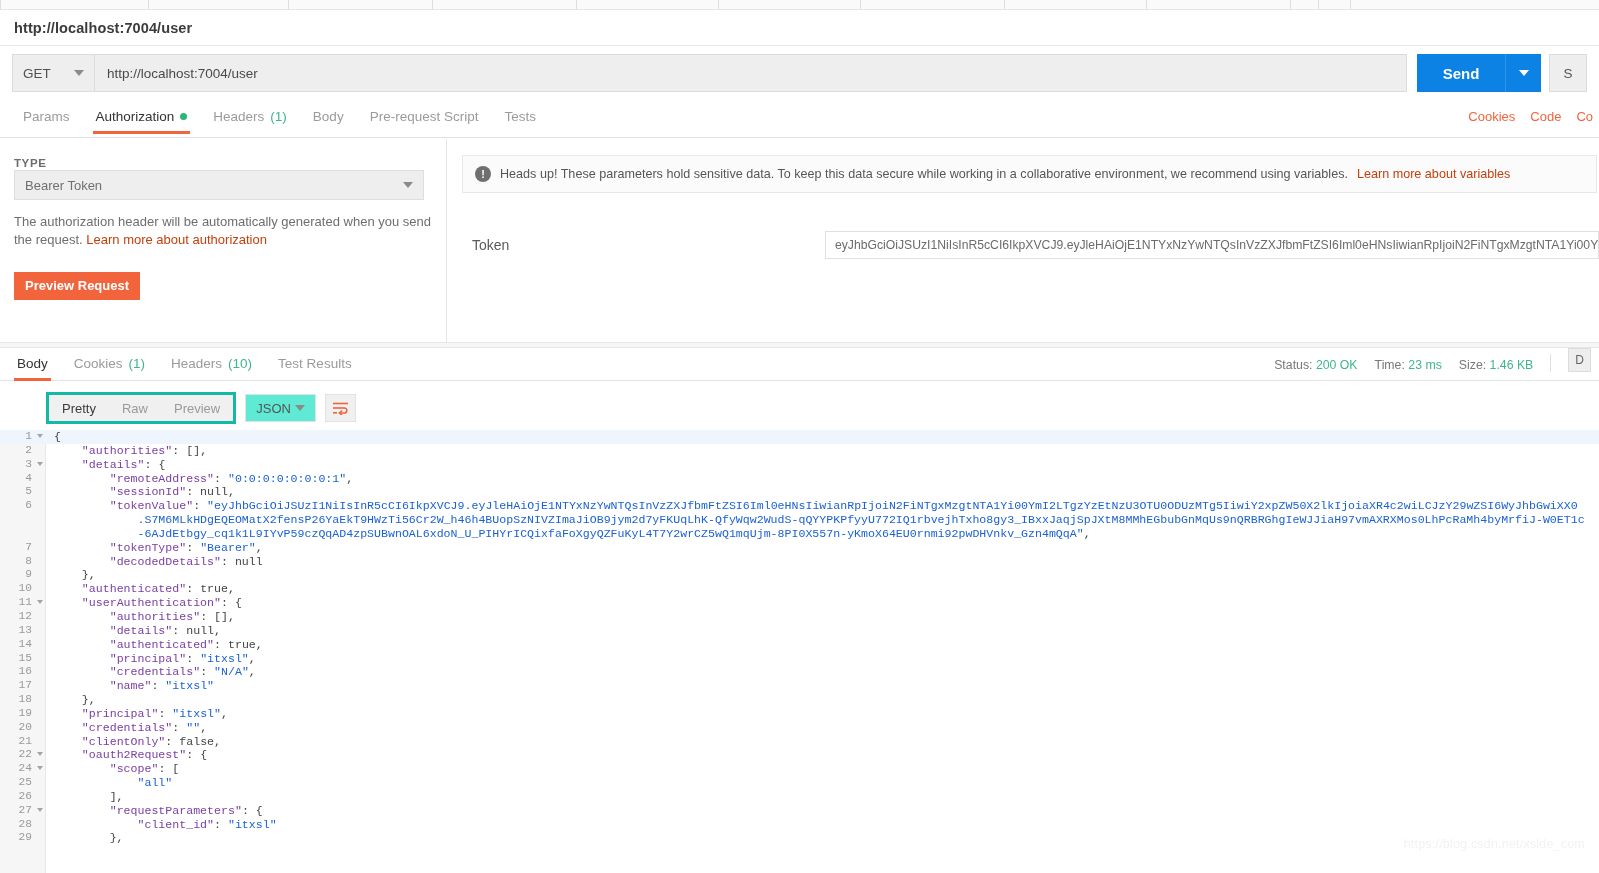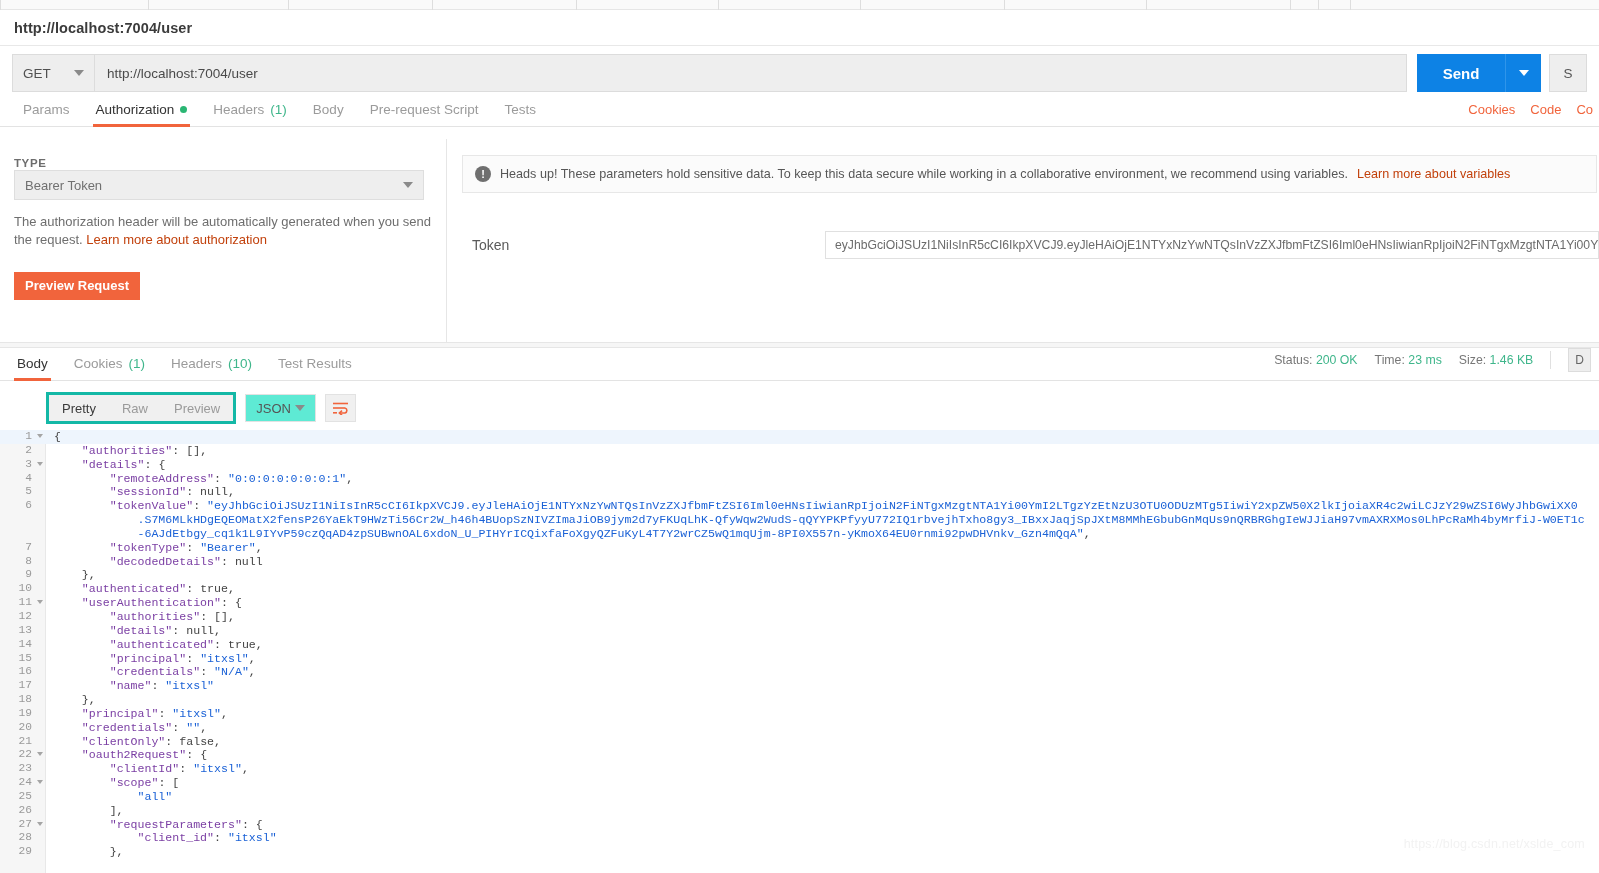--- a/index.html
+++ b/index.html
@@ -58,22 +58,22 @@
   }
   .send-caret .caret-down { border-top-color:#fff; }
   .save-btn {
     margin-left:8px; height:38px; min-width:38px; background:#eeeeee; border:1px solid #dcdcdc;
     display:flex; align-items:center; justify-content:center; padding:0 9px;
     font-size:13.5px; color:#555; cursor:pointer; overflow:hidden;
   }
 
   
   .req-tabs {
-    position:absolute; top:93px; left:0; width:1599px; height:34px;
-    border-bottom:1px solid #e3e3e3; display:flex; align-items:flex-end;
+    position:absolute; top:104px; left:0; width:1599px; height:34px;
+    border-bottom:1px solid #e3e3e3; display:flex; align-items:center;
     background:#fff;
   }
   .req-tabs .tabs-left { display:flex; align-items:flex-end; padding-left:10px; }
   .rtab {
     padding:0 13px 9px 13px; font-size:13.5px; color:#9b9b9b; cursor:pointer;
     position:relative; display:flex; align-items:center; gap:6px; white-space:nowrap;
   }
   .rtab.active { color:#333; font-weight:normal; }
   .rtab.active:after {
     content:""; position:absolute; left:10px; right:10px; bottom:-1px; height:3px; background:#f1643c;
@@ -121,21 +121,21 @@
 
   
   .resp-divider { position:absolute; top:342px; left:0; width:1599px; height:6px; background:#f6f6f6; border-top:1px solid #e6e6e6; border-bottom:1px solid #e6e6e6;}
 
   
   .resp-tabs {
     position:absolute; top:348px; left:0; width:1599px; height:33px;
     border-bottom:1px solid #e3e3e3; display:flex; align-items:flex-end; background:#fff;
   }
   .resp-tabs .rtabs-left { display:flex; align-items:flex-end; padding-left:4px; }
-  .resp-tabs .rtabs-right { margin-left:auto; display:flex; align-items:center; padding:0 8px 8px 0; gap:17px; }
+  .resp-tabs .rtabs-right { margin-left:auto; display:flex; align-items:flex-end; padding:0 8px 8px 0; gap:17px; }
   .meta { font-size:12.3px; color:#777; white-space:nowrap; }
   .meta b { font-weight:normal; color:#3fb68b; }
   .meta-sep { width:1px; height:18px; background:#e0e0e0; }
   .dl-btn { height:24px; min-width:22px; background:#eeeeee; border:1px solid #dcdcdc; display:flex; align-items:center; justify-content:center; padding:0 6px; font-size:12px; color:#666; overflow:hidden;}
 
   
   .body-toolbar { position:absolute; top:386px; left:0; width:1599px; height:44px; background:#fff; display:flex; align-items:center; padding-left:10px; gap:9px; }
   .seg { display:flex; background:#f0f0f0; border:3px solid #14b8a6; height:32px;margin-left:36px; }
   .seg-item { padding:0 13px; display:flex; align-items:center; font-size:13px; color:#9a9a9a; cursor:pointer; }
   .seg-item.active { color:#3b3b3b; }
@@ -343,21 +343,20 @@
         <div class="cline"><div class="ln">13</div><div class="ctext"><span class="p">        </span><span class="k">"details"</span><span class="p">: null,</span></div></div>
         <div class="cline"><div class="ln">14</div><div class="ctext"><span class="p">        </span><span class="k">"authenticated"</span><span class="p">: true,</span></div></div>
         <div class="cline"><div class="ln">15</div><div class="ctext"><span class="p">        </span><span class="k">"principal"</span><span class="p">: </span><span class="s">"itxsl"</span><span class="p">,</span></div></div>
         <div class="cline"><div class="ln">16</div><div class="ctext"><span class="p">        </span><span class="k">"credentials"</span><span class="p">: </span><span class="s">"N/A"</span><span class="p">,</span></div></div>
         <div class="cline"><div class="ln">17</div><div class="ctext"><span class="p">        </span><span class="k">"name"</span><span class="p">: </span><span class="s">"itxsl"</span></div></div>
         <div class="cline"><div class="ln">18</div><div class="ctext"><span class="p">    },</span></div></div>
         <div class="cline"><div class="ln">19</div><div class="ctext"><span class="p">    </span><span class="k">"principal"</span><span class="p">: </span><span class="s">"itxsl"</span><span class="p">,</span></div></div>
         <div class="cline"><div class="ln">20</div><div class="ctext"><span class="p">    </span><span class="k">"credentials"</span><span class="p">: </span><span class="s">""</span><span class="p">,</span></div></div>
         <div class="cline"><div class="ln">21</div><div class="ctext"><span class="p">    </span><span class="k">"clientOnly"</span><span class="p">: false,</span></div></div>
         <div class="cline"><div class="ln">22<span class="fold"></span></div><div class="ctext"><span class="p">    </span><span class="k">"oauth2Request"</span><span class="p">: {</span></div></div>
-        <div class="cline"><div class="ln">23</div><div class="ctext"><span class="p">        </span><span class="k">"clientId"</span><span class="p">: </span><span class="s">"itxsl"</span><span class="p">,</span></div></div>
         <div class="cline"><div class="ln">24<span class="fold"></span></div><div class="ctext"><span class="p">        </span><span class="k">"scope"</span><span class="p">: [</span></div></div>
         <div class="cline"><div class="ln">25</div><div class="ctext"><span class="p">            </span><span class="s">"all"</span></div></div>
         <div class="cline"><div class="ln">26</div><div class="ctext"><span class="p">        ],</span></div></div>
         <div class="cline"><div class="ln">27<span class="fold"></span></div><div class="ctext"><span class="p">        </span><span class="k">"requestParameters"</span><span class="p">: {</span></div></div>
         <div class="cline"><div class="ln">28</div><div class="ctext"><span class="p">            </span><span class="k">"client_id"</span><span class="p">: </span><span class="s">"itxsl"</span></div></div>
         <div class="cline"><div class="ln">29</div><div class="ctext"><span class="p">        },</span></div></div>
       </div>
   </div>
 
   <div class="watermark">https://blog.csdn.net/xslde_com</div>

